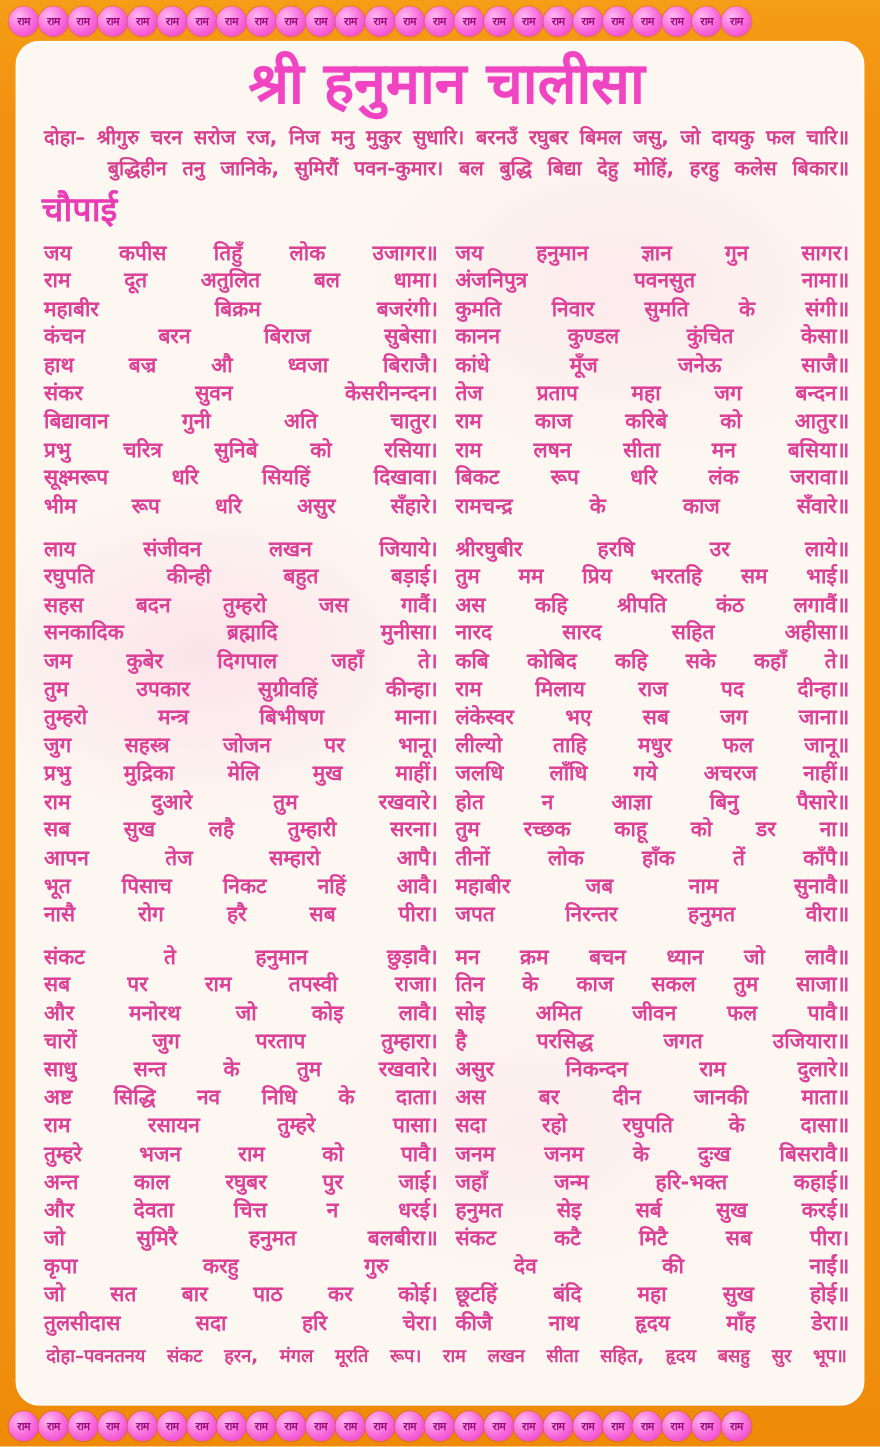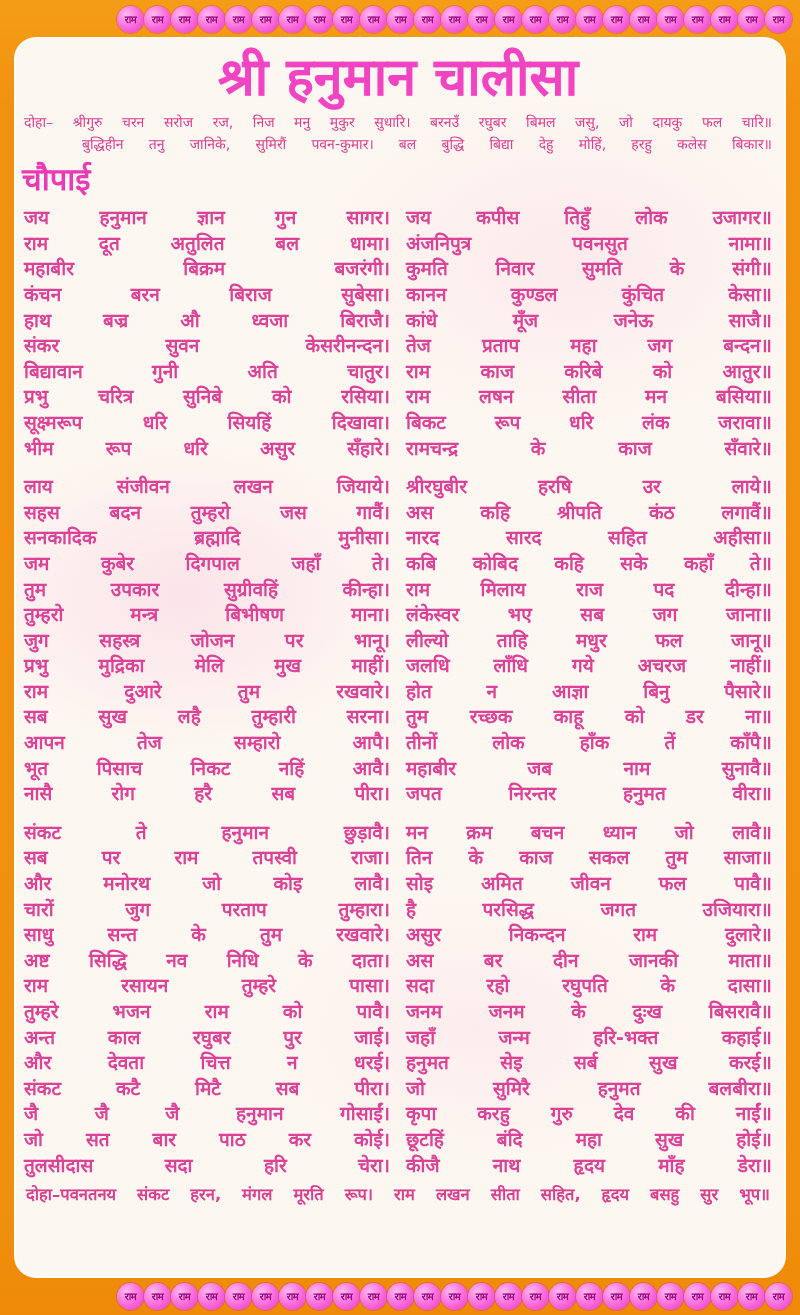--- a/index.html
+++ b/index.html
@@ -10,46 +10,46 @@
   }
   .panel{
     position:absolute;left:14px;right:14px;top:37px;bottom:37px;
     background:
       radial-gradient(ellipse 320px 220px at 22% 45%, rgba(246,150,205,.20), transparent 70%),
       radial-gradient(ellipse 360px 240px at 72% 18%, rgba(246,150,205,.13), transparent 70%),
       radial-gradient(ellipse 300px 200px at 60% 80%, rgba(246,150,205,.10), transparent 70%),
       #fdf7f1;
     border-radius:22px;
     box-shadow:inset 0 0 0 2px rgba(255,255,255,.75);
-    padding:10px 12px 6px 8px;
+    padding:10px 12px 6px 24px;
     box-sizing:border-box;
   }
   .badge-strip{
     position:absolute;left:8px;right:8px;height:28px;
-    display:flex;justify-content:flex-end;align-items:center;z-index:3;
+    display:flex;justify-content:flex-start;align-items:center;z-index:3;
   }
   .badge-strip.top{top:5px;}
   .badge-strip.bottom{bottom:5px;}
   .ram-badge{
     width:27px;height:27px;border-radius:50%;
     background:radial-gradient(circle at 35% 32%, #ffb9f1 0%, #f767da 55%, #ea3cc4 100%);
     box-shadow:0 0 0 1px rgba(200,40,150,.35);
     color:#9c0b7e;font-size:10px;font-weight:bold;
     display:flex;align-items:center;justify-content:center;
     letter-spacing:-0.5px;flex:0 0 auto;
   }
   .page-title{
     text-align:center;
     font-size:52px;font-weight:bold;color:#f044c3;
     margin:2px 0 6px 0;line-height:1.1;
     text-shadow:0 0 1px rgba(240,68,195,.4);
   }
   .doha-block{margin:0 2px;}
   .doha-line{
-    font-size:14px;font-weight:normal;color:#d84090;
+    font-size:18px;font-weight:bold;color:#d84090;
     text-align:justify;text-align-last:justify;
     line-height:1.55;
   }
   .doha-line.indent{padding-left:58px;}
   .section-heading{
     font-size:31px;font-weight:bold;color:#e93bb4;
     margin:6px 0 8px 0;line-height:1.15;
   }
   .verses{margin:0 2px;}
   .verse-group{margin-bottom:13px;}
@@ -104,22 +104,22 @@
   <div class="doha-block">
     <div class="doha-line">दोहा– श्रीगुरु चरन सरोज रज, निज मनु मुकुर सुधारि। बरनउँ रघुबर बिमल जसु, जो दायकु फल चारि॥</div>
     <div class="doha-line indent">बुद्धिहीन तनु जानिके, सुमिरौं पवन-कुमार। बल बुद्धि बिद्या देहु मोहिं, हरहु कलेस बिकार॥</div>
   </div>
 
   <h2 class="section-heading">चौपाई</h2>
 
   <div class="verses">
       <div class="verse-group">
         <div class="verse-row">
+          <div class="verse-cell">जय कपीस तिहुँ लोक उजागर॥</div>
           <div class="verse-cell">जय हनुमान ज्ञान गुन सागर।</div>
-          <div class="verse-cell">जय कपीस तिहुँ लोक उजागर॥</div>
         </div>
         <div class="verse-row">
           <div class="verse-cell">राम दूत अतुलित बल धामा।</div>
           <div class="verse-cell">अंजनिपुत्र पवनसुत नामा॥</div>
         </div>
         <div class="verse-row">
           <div class="verse-cell">महाबीर बिक्रम बजरंगी।</div>
           <div class="verse-cell">कुमति निवार सुमति के संगी॥</div>
         </div>
         <div class="verse-row">
@@ -150,20 +150,24 @@
           <div class="verse-cell">भीम रूप धरि असुर सँहारे।</div>
           <div class="verse-cell">रामचन्द्र के काज सँवारे॥</div>
         </div>
       </div>
       <div class="verse-group">
         <div class="verse-row">
           <div class="verse-cell">लाय संजीवन लखन जियाये।</div>
           <div class="verse-cell">श्रीरघुबीर हरषि उर लाये॥</div>
         </div>
         <div class="verse-row">
+          <div class="verse-cell">रघुपति कीन्ही बहुत बड़ाई।</div>
+          <div class="verse-cell">तुम मम प्रिय भरतहि सम भाई॥</div>
+        </div>
+        <div class="verse-row">
           <div class="verse-cell">सहस बदन तुम्हरो जस गावैं।</div>
           <div class="verse-cell">अस कहि श्रीपति कंठ लगावैं॥</div>
         </div>
         <div class="verse-row">
           <div class="verse-cell">सनकादिक ब्रह्मादि मुनीसा।</div>
           <div class="verse-cell">नारद सारद सहित अहीसा॥</div>
         </div>
         <div class="verse-row">
           <div class="verse-cell">जम कुबेर दिगपाल जहाँ ते।</div>
           <div class="verse-cell">कबि कोबिद कहि सके कहाँ ते॥</div>
@@ -240,25 +244,24 @@
         </div>
         <div class="verse-row">
           <div class="verse-cell">अन्त काल रघुबर पुर जाई।</div>
           <div class="verse-cell">जहाँ जन्म हरि-भक्त कहाई॥</div>
         </div>
         <div class="verse-row">
           <div class="verse-cell">और देवता चित्त न धरई।</div>
           <div class="verse-cell">हनुमत सेइ सर्ब सुख करई॥</div>
         </div>
         <div class="verse-row">
+          <div class="verse-cell">जो सुमिरै हनुमत बलबीरा॥</div>
           <div class="verse-cell">संकट कटै मिटै सब पीरा।</div>
-          <div class="verse-cell">जो सुमिरै हनुमत बलबीरा॥</div>
-        </div>
-        <div class="verse-row">
-          <div class="verse-cell">जै जै जै हनुमान गोसाईं।</div>
+        </div>
+        <div class="verse-row">
           <div class="verse-cell">कृपा करहु गुरु देव की नाईं॥</div>
         </div>
         <div class="verse-row">
           <div class="verse-cell">जो सत बार पाठ कर कोई।</div>
           <div class="verse-cell">छूटहिं बंदि महा सुख होई॥</div>
         </div>
         <div class="verse-row">
           <div class="verse-cell">तुलसीदास सदा हरि चेरा।</div>
           <div class="verse-cell">कीजै नाथ हृदय माँह डेरा॥</div>
         </div>

